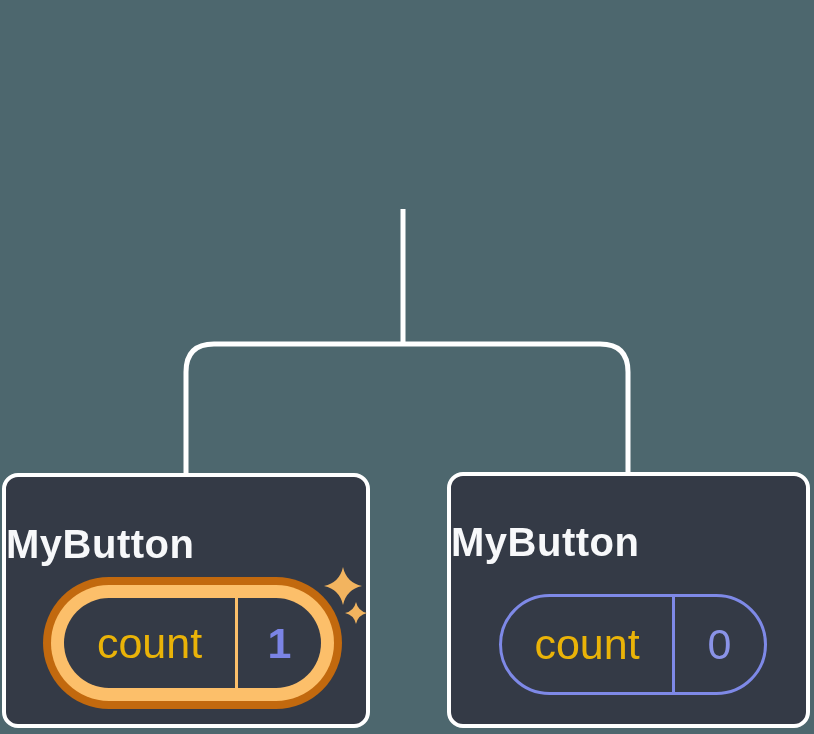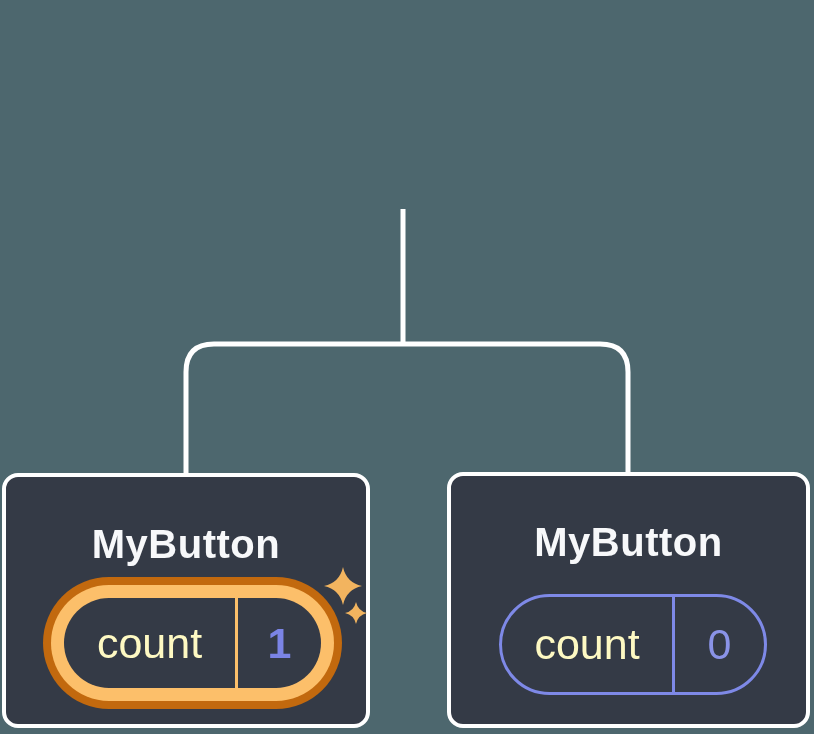--- a/index.html
+++ b/index.html
@@ -36,21 +36,20 @@
 
   .node-title {
     color: #f7f8fa;
     font-weight: 600;
     letter-spacing: 0.5px;
     white-space: nowrap;
   }
   .node-root .node-title { font-size: 44px; }
   .node-child .node-title {
     position: absolute; left: 0; right: 0;
-    text-align: center;
     font-size: 40px;
   }
   .node-left  .node-title { top: 45px; }
   .node-right .node-title { top: 44px; }
 
   
   .pill-hi {
     position: absolute;
     left: 37px; top: 100px;
     width: 299px; height: 132px;
@@ -100,21 +99,21 @@
   .pill-outline .cell-key {
     width: 170px;
     display: flex; align-items: center; justify-content: center;
   }
   .divider-purple { width: 3px; background: #7e89e7; }
   .pill-outline .cell-val {
     flex: 1;
     display: flex; align-items: center; justify-content: center;
   }
 
-  .state-key { color: #fef9c3; font-size: 43px; font-weight: 400; }
+  .state-key { color: #eab308; font-size: 43px; font-weight: 400; }
   .state-val { font-size: 43px; }
   .state-val-updated { color: #7b84e6; font-weight: 700; }
   .state-val-plain   { color: #8a93e8; font-weight: 400; }
 
   .sparkles {
     position: absolute;
     left: 313px; top: 87px;
     width: 52px; height: 66px;
     z-index: 2;
   }

